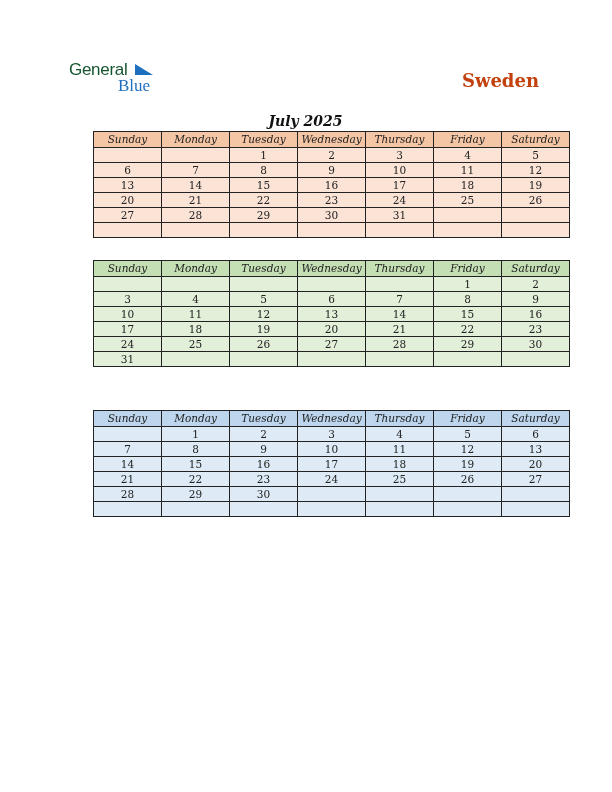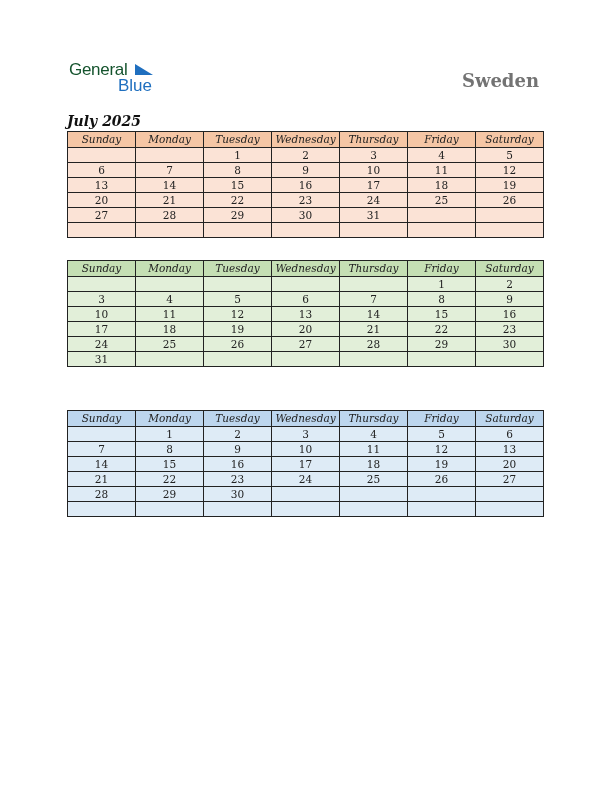--- a/index.html
+++ b/index.html
@@ -1,24 +1,24 @@
 <!DOCTYPE html>
 <html><head>
 <meta charset="utf-8">
 <style>
   html, body { margin: 0; padding: 0; }
   body { width: 612px; height: 792px; background: #ffffff; position: relative; font-family: "DejaVu Serif", serif; }
   .logo { position: absolute; left: 69px; top: 60px; width: 90px; height: 36px; }
   .logo .general { position: absolute; left: 0; top: 0; font-family: "Liberation Sans", sans-serif; font-size: 17px; color: #14532d; letter-spacing: -0.3px; }
-  .logo .blue { position: absolute; left: 49px; top: 16px; font-family: Liberation Sans, sans-serif; font-size: 17px; color: #1f6fbf; }
+  .logo .blue { position: absolute; left: 49px; top: 16px; font-family: Liberation Serif, serif; font-size: 17px; color: #1f6fbf; }
   .logo .tri { position: absolute; left: 66px; top: 4px; width: 0; height: 0; border-left: 18px solid #1f6fbf; border-top: 11px solid transparent; }
-  .country { position: absolute; right: 73px; top: 70px; font-family: "DejaVu Serif", serif; font-weight: bold; font-size: 18px; color: #737373; }
+  .country { position: absolute; right: 73px; top: 70px; font-family: "DejaVu Serif", serif; font-weight: bold; font-size: 18px; color: #c2410c; }
   .month { position: absolute; left: 67px; width: 477px; }
-  .month-title { text-align: left; font-weight: bold; font-style: italic; font-size: 14px; color: #111; height: 20px; line-height: 20px; }
-  table { border-collapse: collapse; width: 477px; table-layout: fixed; }
+  .month-title { text-align: center; font-weight: bold; font-style: italic; font-size: 14px; color: #111; height: 20px; line-height: 20px; }
+  table { border-collapse: collapse; width: 477px; table-layout: fixed; margin-left: 26px; }
   th, td { border: 1px solid #222; height: 14px; padding: 0; text-align: center; font-size: 10.5px; line-height: 14px; color: #222; }
   th { font-weight: normal; font-style: italic; height: 15px; line-height: 15px; }
   .jul th { background: #f5c6a5; } .jul td { background: #fbe3d6; }
   .aug th { background: #c5dfb4; } .aug td { background: #e2efd9; }
   .sep th { background: #bdd6ee; } .sep td { background: #deebf6; }
 </style>
 </head>
 <body>
 
 <div class="logo">

